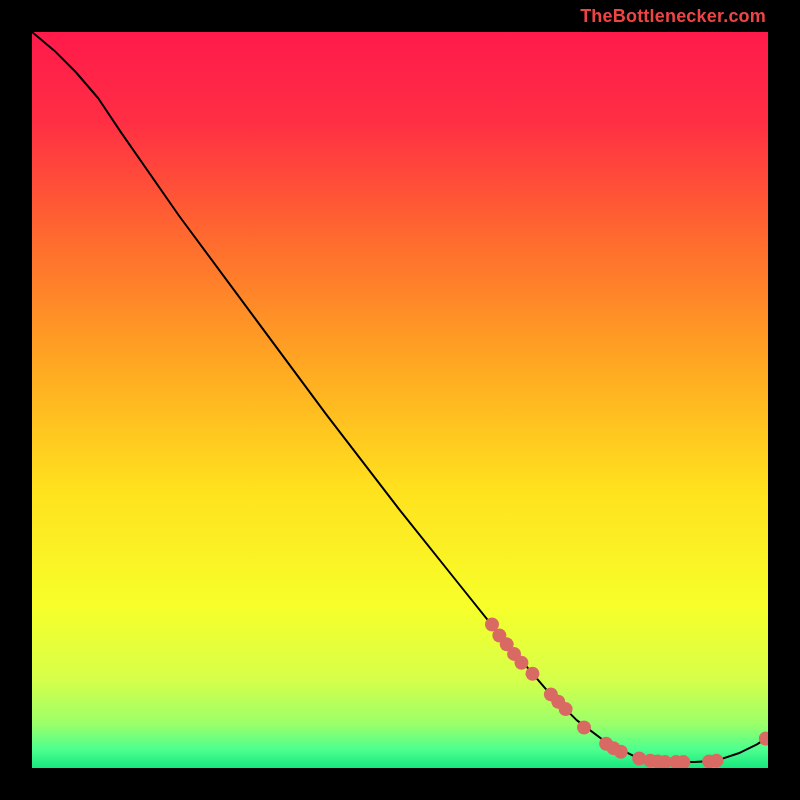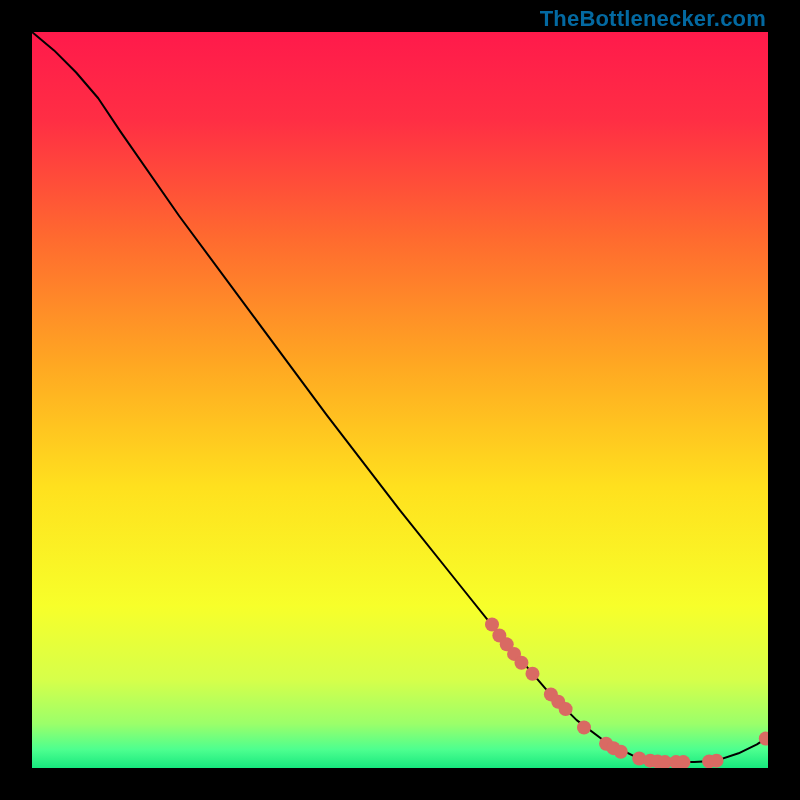--- a/index.html
+++ b/index.html
@@ -21,22 +21,22 @@
     position: absolute;
     left: 32px;
     top: 32px;
     width: 736px;
     height: 736px;
   }
   .watermark {
     position: absolute;
     top: 6px;
     right: 34px;
-    color: #0369a1;
-    font-size: 22px;
+    color: #ef4444;
+    font-size: 18px;
     font-weight: 600;
     letter-spacing: 0.2px;
   }
   svg { display: block; }
 </style>
 </head>
 <body>
 
 <div class="stage">
   <div class="watermark">TheBottlenecker.com</div>

